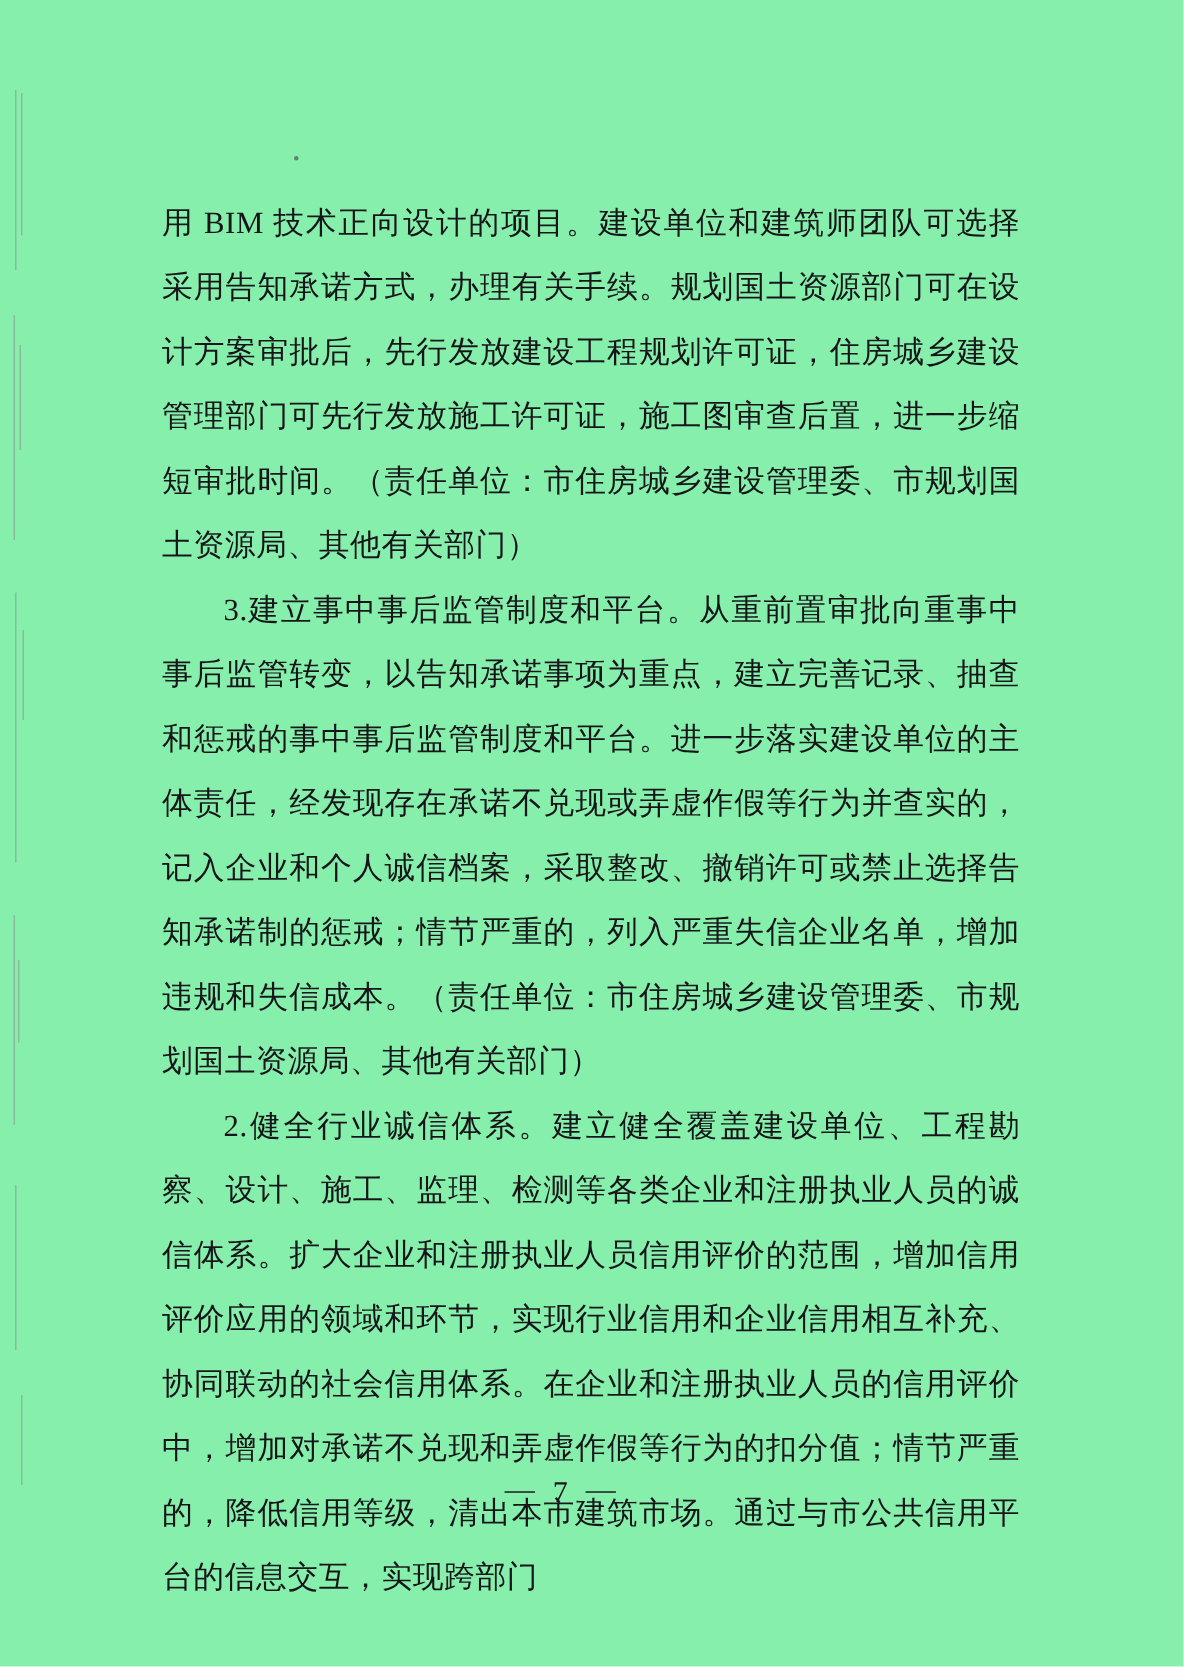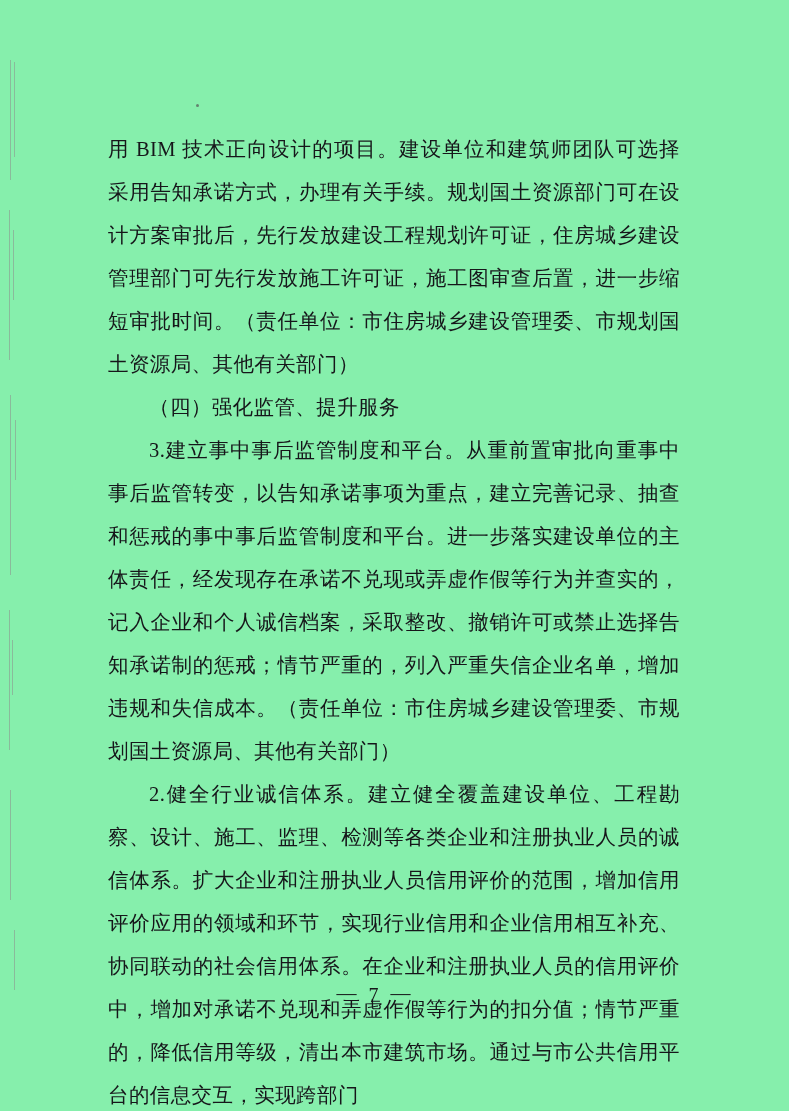--- a/index.html
+++ b/index.html
@@ -103,21 +103,20 @@
       <i class="m7"></i>
       <i class="m8"></i>
     <i class="m9"></i>
       <i class="m10"></i>
   </div>
 
   <div class="stray-dot"></div>
 
   <div class="content">
     <p class="para">用 BIM 技术正向设计的项目。建设单位和建筑师团队可选择采用告知承诺方式，办理有关手续。规划国土资源部门可在设计方案审批后，先行发放建设工程规划许可证，住房城乡建设管理部门可先行发放施工许可证，施工图审查后置，进一步缩短审批时间。（责任单位：市住房城乡建设管理委、市规划国土资源局、其他有关部门）</p>
-    <p class="para indent">（四）强化监管、提升服务</p>
     <p class="para indent">3.建立事中事后监管制度和平台。从重前置审批向重事中事后监管转变，以告知承诺事项为重点，建立完善记录、抽查和惩戒的事中事后监管制度和平台。进一步落实建设单位的主体责任，经发现存在承诺不兑现或弄虚作假等行为并查实的，记入企业和个人诚信档案，采取整改、撤销许可或禁止选择告知承诺制的惩戒；情节严重的，列入严重失信企业名单，增加违规和失信成本。（责任单位：市住房城乡建设管理委、市规划国土资源局、其他有关部门）</p>
     <p class="para indent">2.健全行业诚信体系。建立健全覆盖建设单位、工程勘察、设计、施工、监理、检测等各类企业和注册执业人员的诚信体系。扩大企业和注册执业人员信用评价的范围，增加信用评价应用的领域和环节，实现行业信用和企业信用相互补充、协同联动的社会信用体系。在企业和注册执业人员的信用评价中，增加对承诺不兑现和弄虚作假等行为的扣分值；情节严重的，降低信用等级，清出本市建筑市场。通过与市公共信用平台的信息交互，实现跨部门</p>
   </div>
 
   <div class="page-number">
     <span class="dash">—</span><span>7</span><span class="dash">—</span>
   </div>
 
 </div>
 

